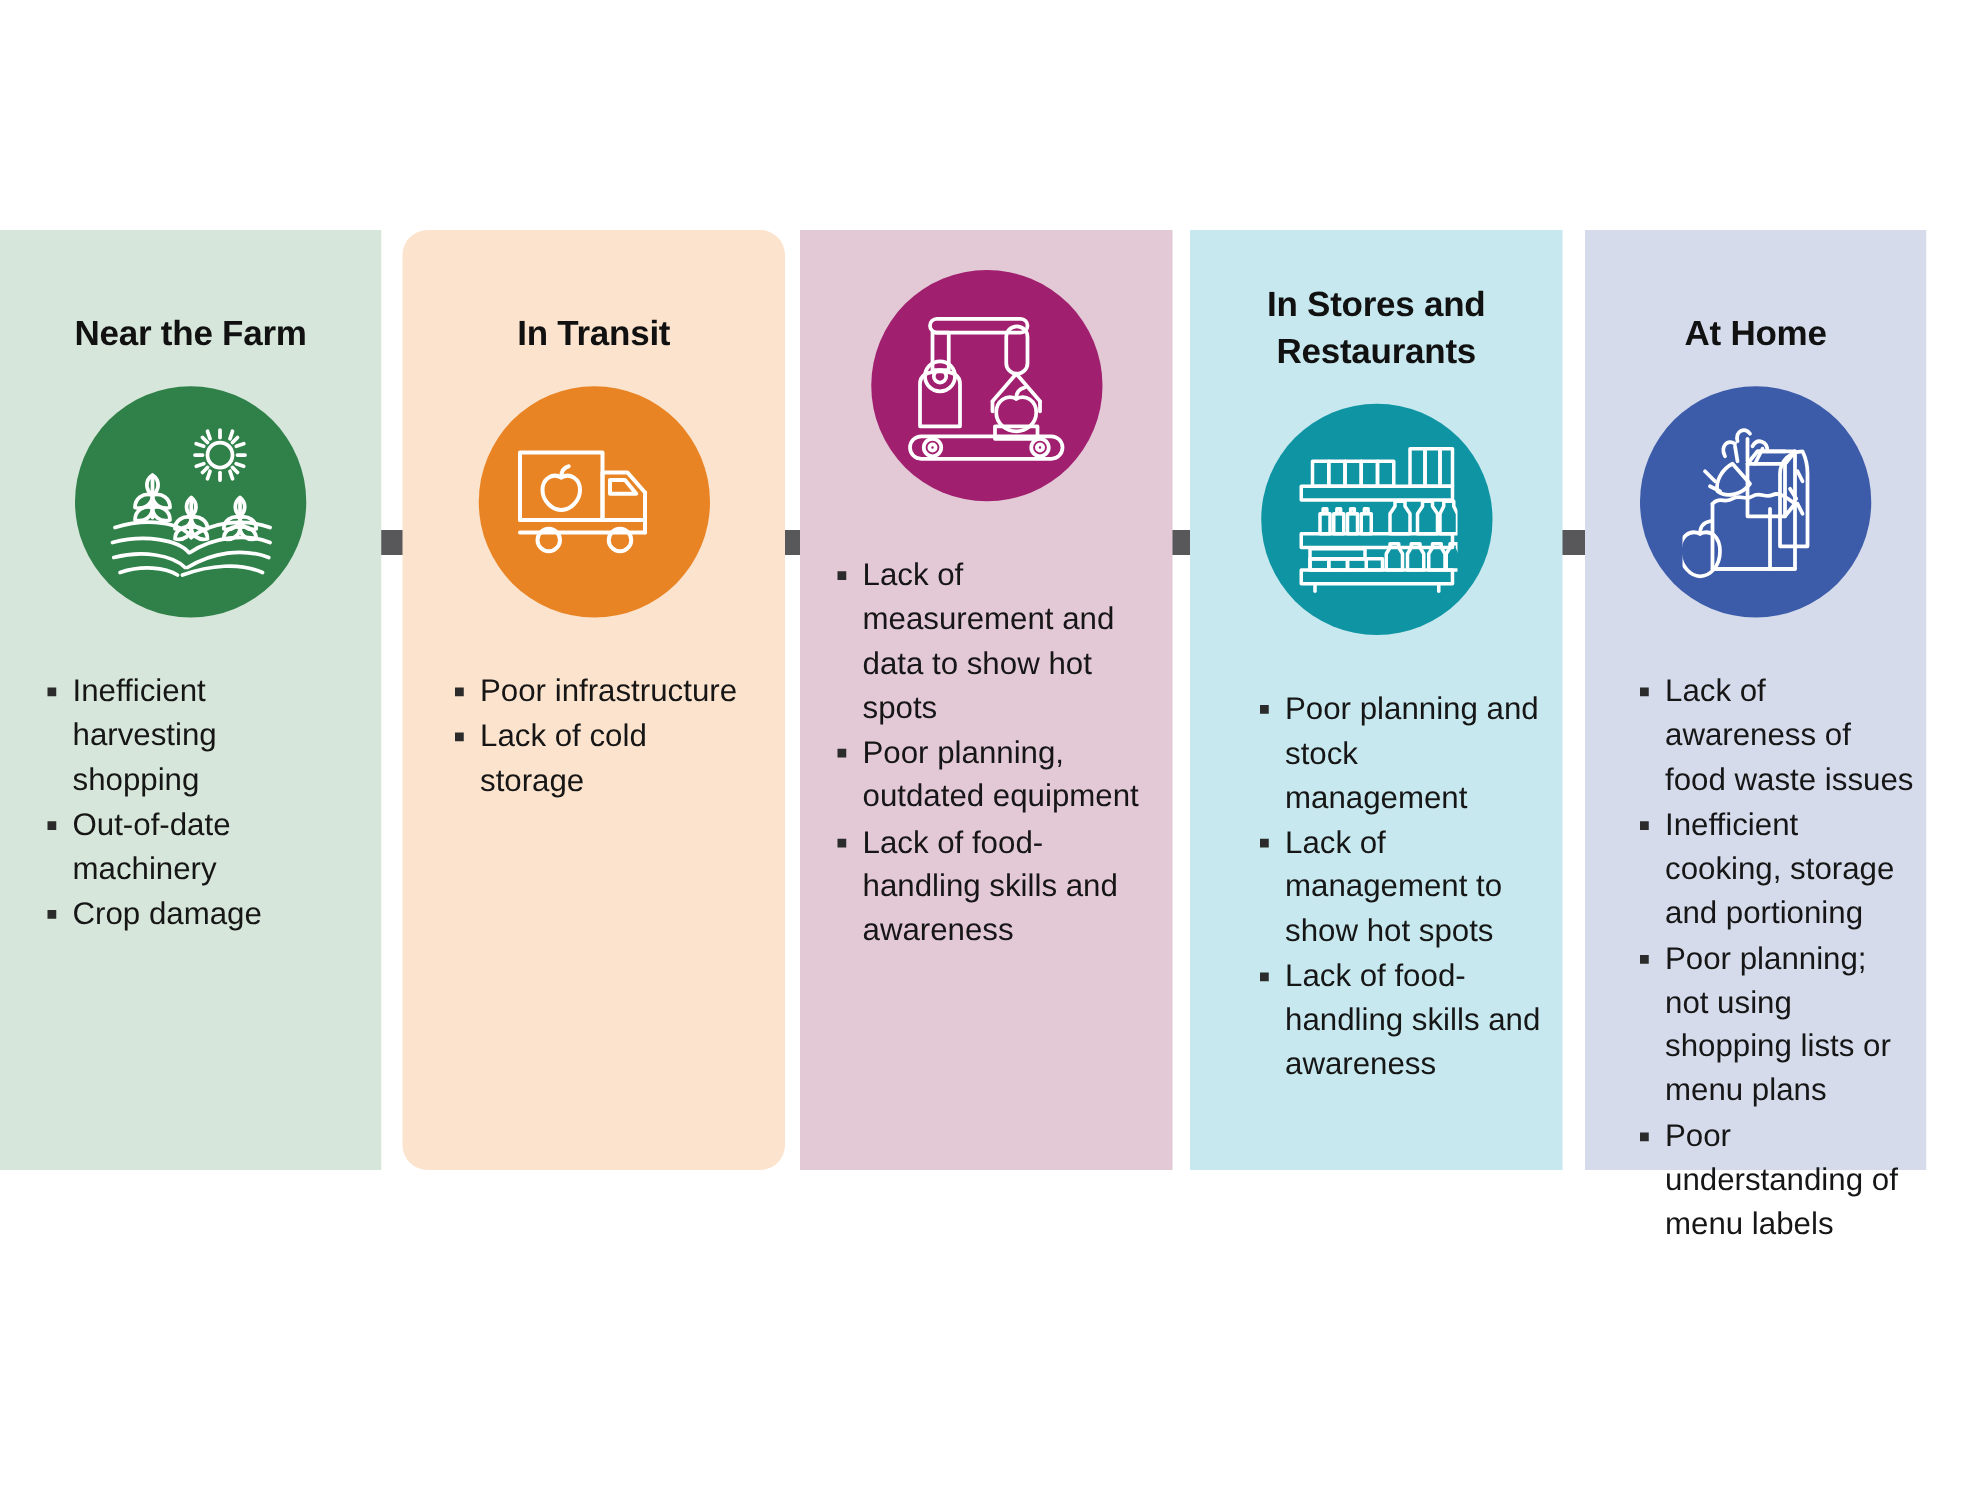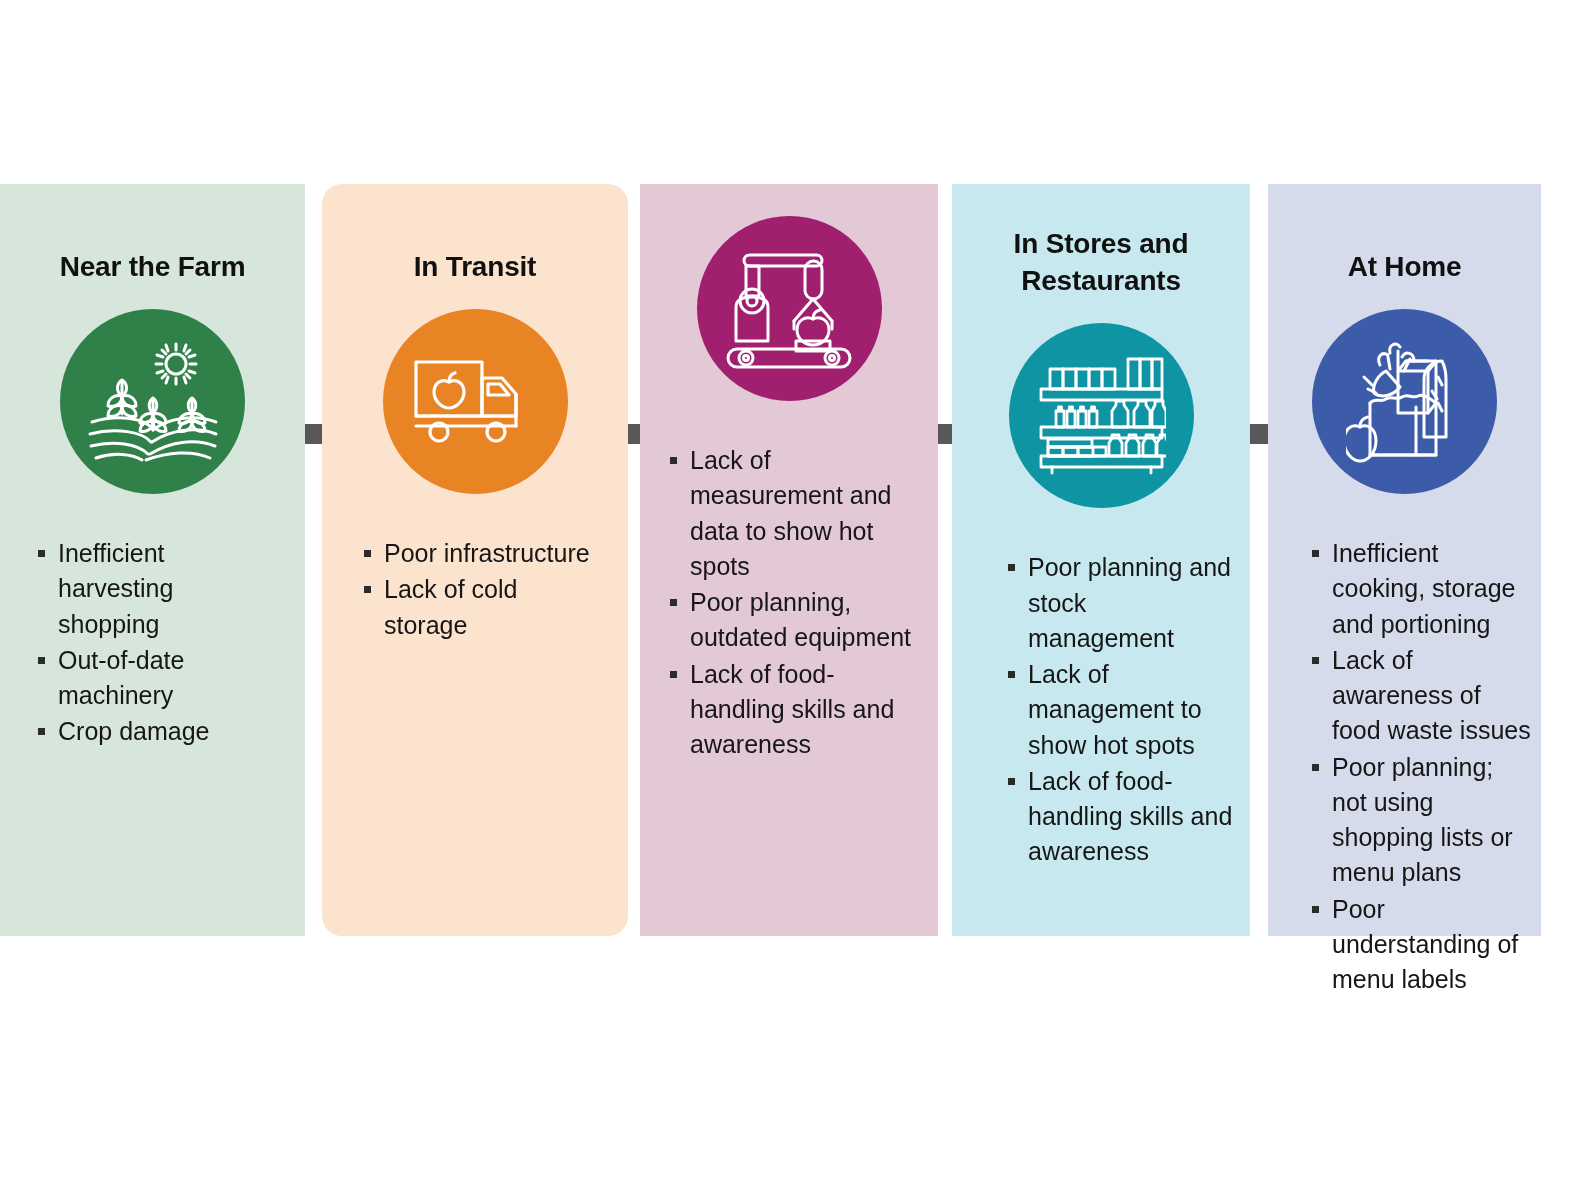--- a/index.html
+++ b/index.html
@@ -336,21 +336,21 @@
             <line x1="70" y1="68" x2="70" y2="116"></line>
 
             <line x1="24" y1="116" x2="90" y2="116"></line>
 
             <path d="M14 88 c-9 -4 -16 3 -16 14 0 12 9 20 16 20 8 0 16 -8 16 -20 0 -11 -7 -18 -16 -14z"></path>
             <path d="M14 88 c0 -6 3 -9 8 -10"></path>
           </svg>
         </div>
       </div>
       <ul class="bullets">
+        <li>Lack of awareness of food waste issues</li>
         <li>Inefficient cooking, storage and portioning</li>
-        <li>Lack of awareness of food waste issues</li>
         <li>Poor planning; not using shopping lists or menu plans</li>
         <li>Poor understanding of menu labels</li>
       </ul>
     </div>
 
   </div>
 </div>
 
 </body></html>

